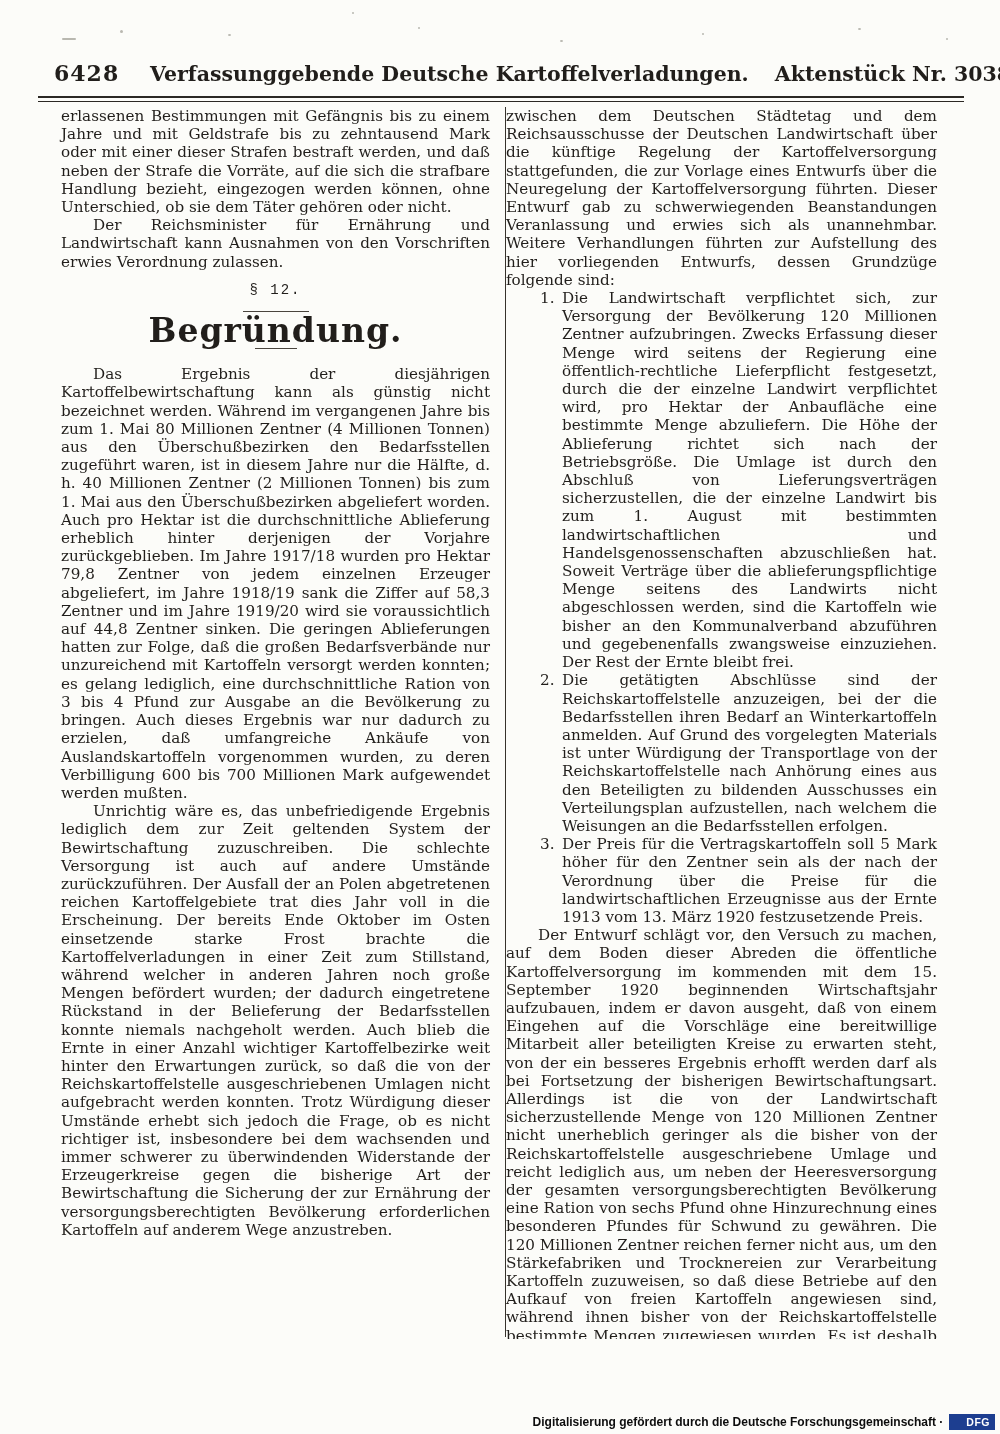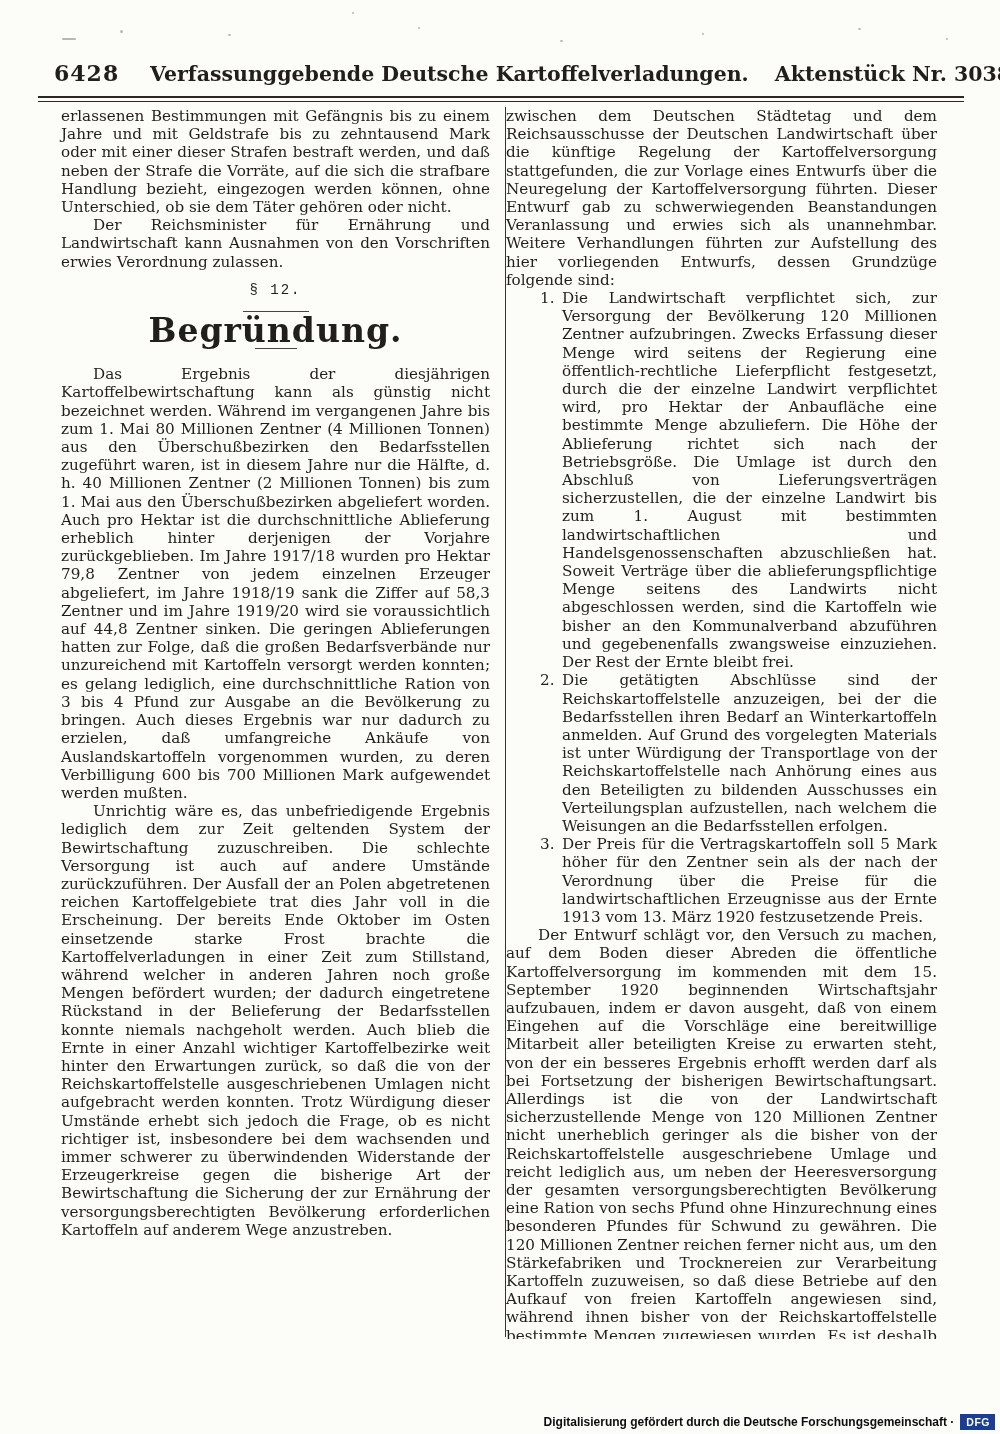--- a/index.html
+++ b/index.html
@@ -40,21 +40,21 @@
 
   .litem { display:flex; margin-left:34px; }
   .lnum  { flex:none; width:22px; }
   .ltext { flex:1; text-align:justify; }
 
   
   .footer { position:absolute; right:5px; bottom:4px; display:flex; align-items:center; gap:6px;
             font-family:"Liberation Sans","DejaVu Sans",sans-serif; }
   .credit { font-size:12px; font-weight:bold; color:#0d0d0d; }
   .dfg { display:inline-block; background:#1d3e90; color:#ffffff; font-size:10.5px; font-weight:bold;
-         padding:2px 5px 2px 6px; letter-spacing:0.5px; }
+         padding:2px 5px 2px 17px; letter-spacing:0.5px; }
 </style>
 </head>
 <body>
 
 <div class="page">
 
   <span class="speck" style="left:62px;top:38px;width:14px;height:2px;border-radius:2px;"></span>
   <span class="speck" style="left:120px;top:30px;width:3px;height:3px;"></span>
   <span class="speck" style="left:228px;top:34px;width:3px;height:2px;"></span>
   <span class="speck" style="left:418px;top:27px;width:2px;height:2px;"></span>

